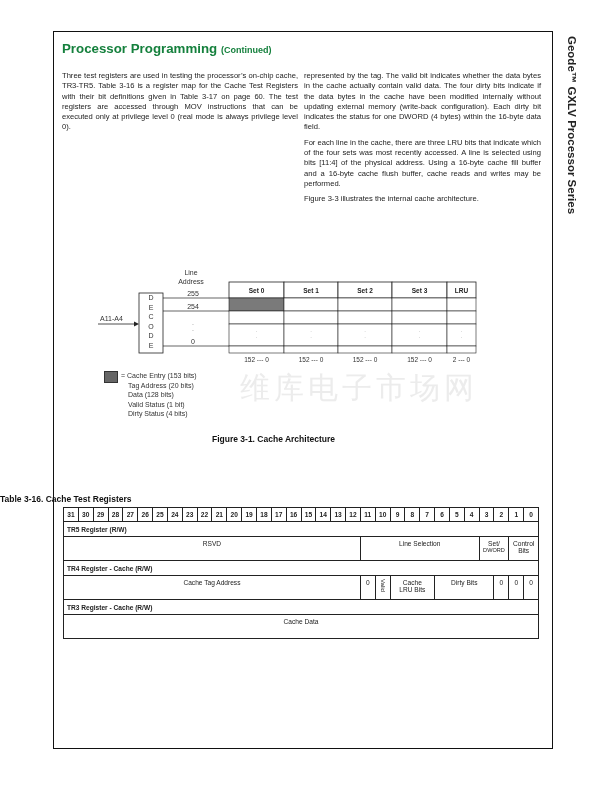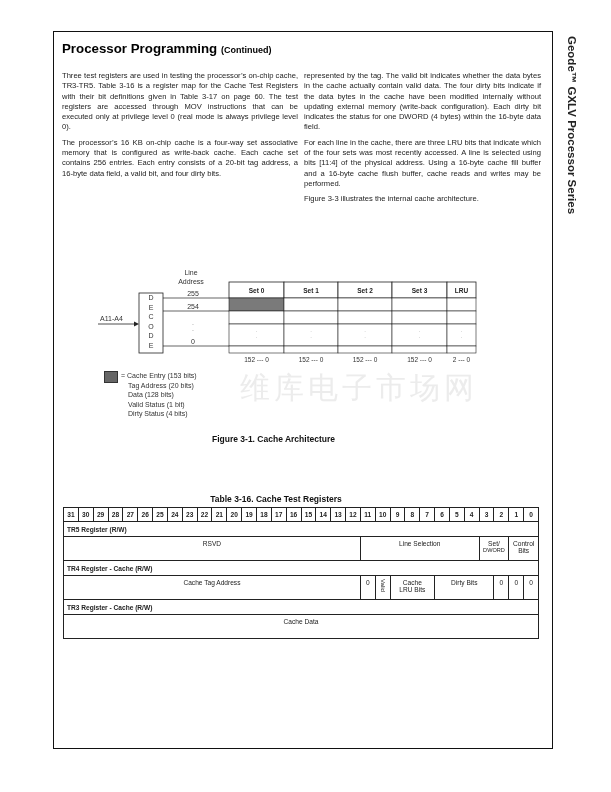--- a/index.html
+++ b/index.html
@@ -1,35 +1,35 @@
 <!DOCTYPE html>
 <html><head>
 <meta charset="utf-8">
 <style>
   html, body { margin: 0; padding: 0; background: #ffffff; }
   body { width: 611px; height: 792px; position: relative; overflow: hidden; font-family: "Liberation Sans", sans-serif; color: #1a1a1a; }
   .frame { position: absolute; left: 53px; top: 31px; width: 500px; height: 718px; border: 1.5px solid #111; box-sizing: border-box; }
   .side-title { position: absolute; left: 560px; top: 36px; width: 20px; height: 220px; }
   .side-title span { position: absolute; left: 0; top: 0; transform-origin: 0 0; transform: translate(18px, 0) rotate(90deg); white-space: nowrap; font-weight: bold; font-size: 11.5px; color: #222; }
-  .page-title { position: absolute; left: 62px; top: 41px; font-size: 13.3px; font-weight: bold; color: #000000; }
+  .page-title { position: absolute; left: 62px; top: 41px; font-size: 13.3px; font-weight: bold; color: #15803d; }
   .page-title .cont { font-size: 9px; }
   .col { position: absolute; font-size: 7.6px; line-height: 10.3px; color: #222; text-align: justify; }
   .col p { margin: 0 0 5px 0; }
   .col-left { left: 62px; top: 71px; width: 236px; }
   .col-right { left: 304px; top: 71px; width: 237px; }
   .sec-head { font-weight: bold; }
   .sec-head .num { display: inline-block; width: 37px; }
   .figure { position: absolute; left: 0; top: 0; width: 611px; height: 792px; pointer-events: none; }
   .figure * { pointer-events: auto; }
   .fig-caption { position: absolute; left: 0; width: 547px; top: 434px; text-align: center; font-weight: bold; font-size: 8.5px; color: #111; }
   .legend { position: absolute; left: 104px; top: 371px; font-size: 7px; line-height: 9.5px; color: #333; }
   .legend .sw { position: absolute; left: 0; top: 0; width: 12px; height: 10px; background: #666; border: 1px solid #333; }
   .legend .lines { position: absolute; left: 17px; top: 0; white-space: nowrap; }
   .legend .lines div.sub { padding-left: 7px; }
-  .tbl-title { position: absolute; left: 0; width: 510px; top: 494px; text-align: center; font-weight: bold; font-size: 8.5px; color: #111; margin-left: 21px; }
+  .tbl-title { position: absolute; left: 0; width: 510px; top: 494px; font-weight: bold; font-size: 8.5px; color: #111; }
   table.reg { position: absolute; left: 63px; top: 507px; width: 476px; border-collapse: collapse; table-layout: fixed; font-size: 6.6px; color: #222; }
   table.reg td { border: 0.8px solid #222; padding: 0; text-align: center; height: 12px; }
   table.reg tr.bits td { font-weight: bold; height: 13px; }
   table.reg tr.rowhead td { text-align: left; font-weight: bold; padding-left: 3px; height: 14px; }
   table.reg tr.fields td { height: 20px; vertical-align: top; padding-top: 3px; }
   .vert { display: inline-block; writing-mode: vertical-rl; font-size: 6px; }
   .small-caps { font-size: 5.6px; }
   .footer { position: absolute; top: 804px; font-size: 13px; color: #333; }
   .watermark { position: absolute; left: 240px; top: 368px; font-family: "DejaVu Serif", serif; font-size: 30px; color: rgba(180,180,180,0.25); letter-spacing: 4px; }
 </style>
@@ -42,21 +42,20 @@
   <span>Geode™ GXLV Processor Series</span>
 </div>
 
 <div class="page-title">
   <span>Processor Programming</span>
   <span class="cont">(Continued)</span>
 </div>
 
 <div class="col col-left">
   <p>Three test registers are used in testing the processor’s on-chip cache, TR3-TR5. Table 3-16 is a register map for the Cache Test Registers with their bit definitions given in Table 3-17 on page 60. The test registers are accessed through MOV instructions that can be executed only at privilege level 0 (real mode is always privilege level 0).</p>
-  <p>The processor’s 16 KB on-chip cache is a four-way set associative memory that is configured as write-back cache. Each cache set contains 256 entries. Each entry consists of a 20-bit tag address, a 16-byte data field, a valid bit, and four dirty bits.</p>
 </div>
 
 <div class="col col-right">
   <p>represented by the tag. The valid bit indicates whether the data bytes in the cache actually contain valid data. The four dirty bits indicate if the data bytes in the cache have been modified internally without updating external memory (write-back configuration). Each dirty bit indicates the status for one DWORD (4 bytes) within the 16-byte data field.</p>
   <p>For each line in the cache, there are three LRU bits that indicate which of the four sets was most recently accessed. A line is selected using bits [11:4] of the physical address. Using a 16-byte cache fill buffer and a 16-byte cache flush buffer, cache reads and writes may be performed.</p>
   <p>Figure 3-3 illustrates the internal cache architecture.</p>
 </div>
 
 <svg class="figure" width="611" height="792" font-family="Liberation Sans, sans-serif">
   <text x="191" y="275" font-size="7" text-anchor="middle" fill="#333">Line</text>

